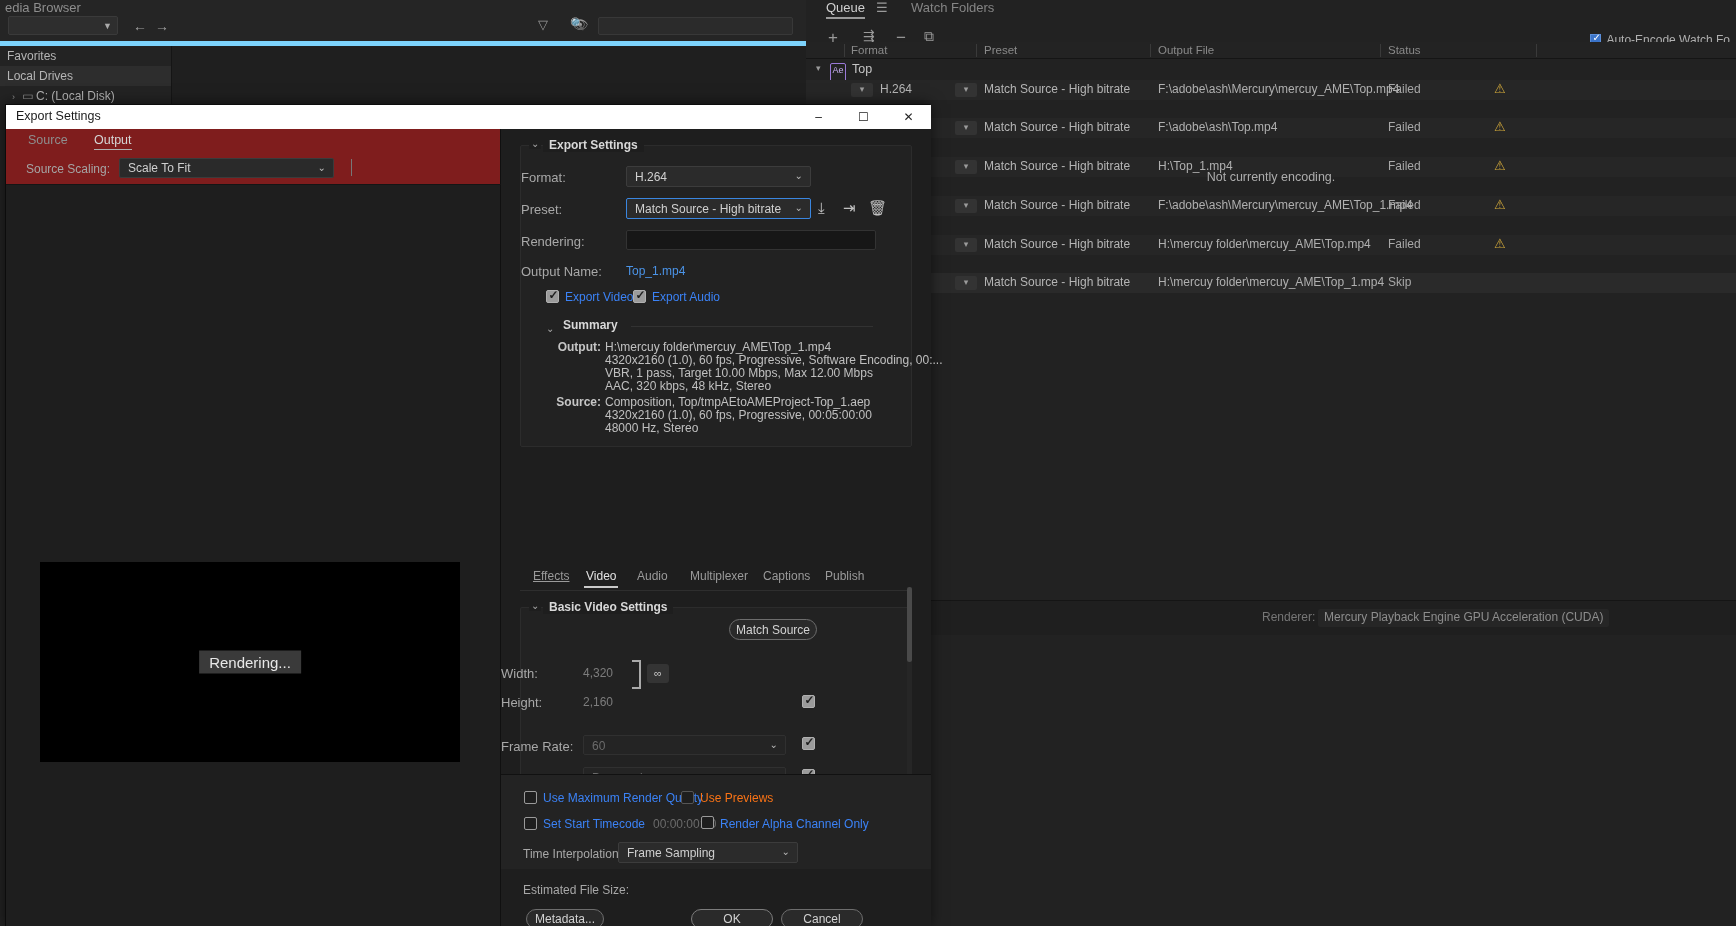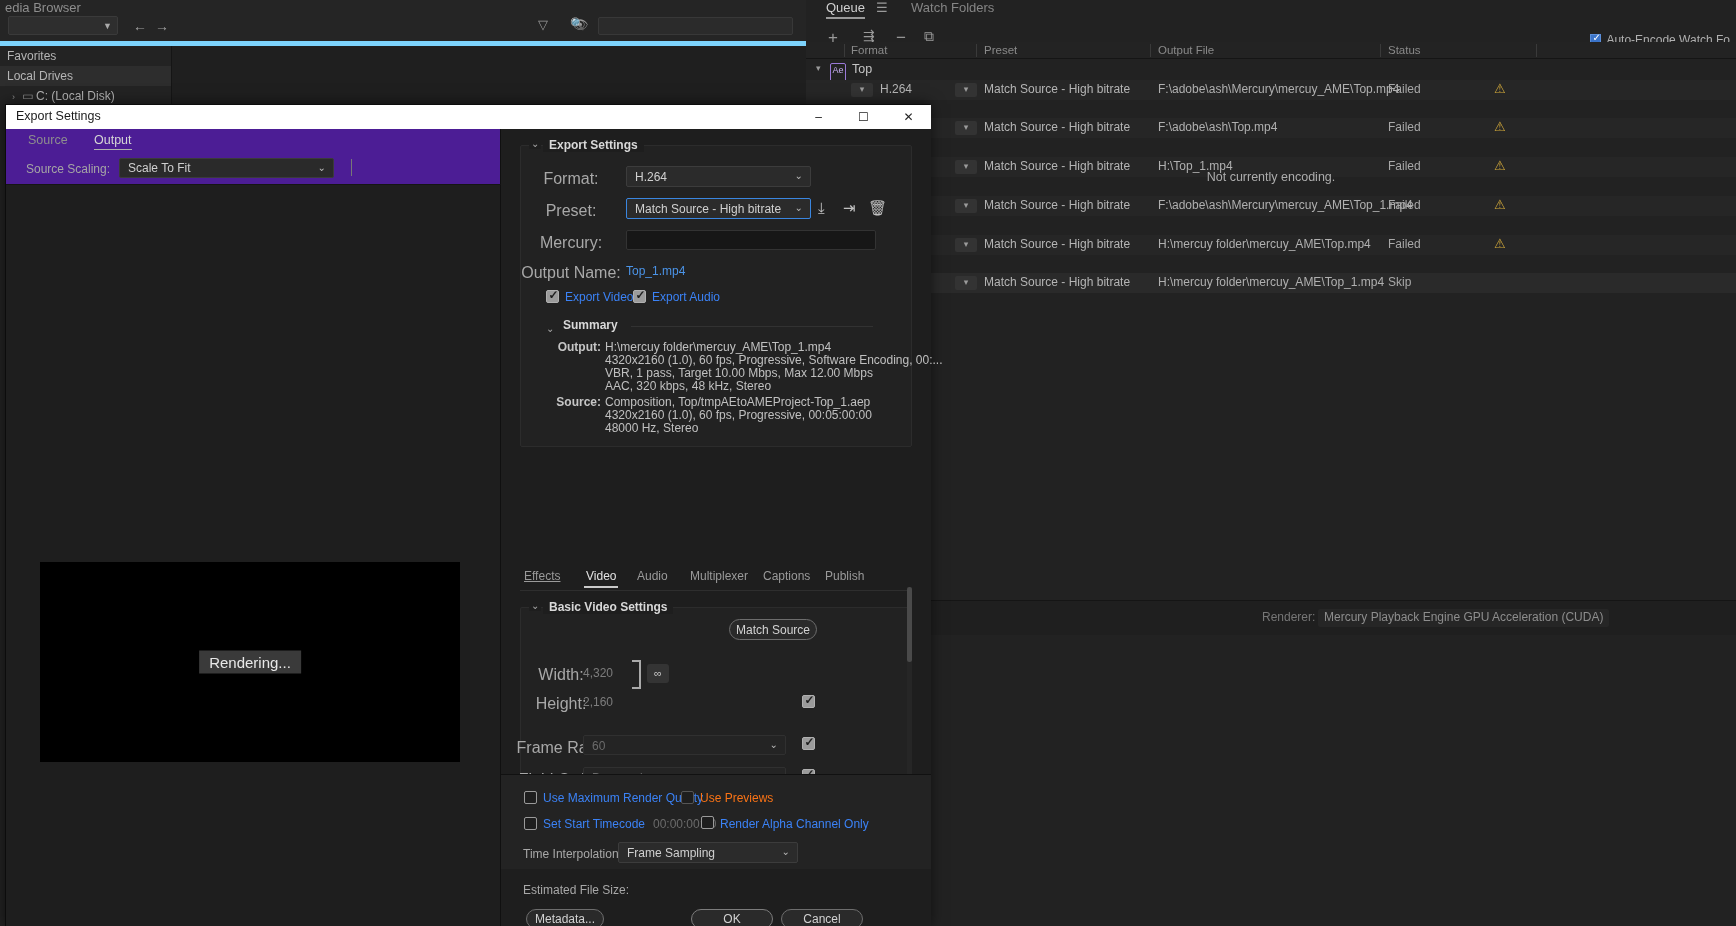--- a/index.html
+++ b/index.html
@@ -111,21 +111,21 @@
   .win-btn { position: absolute; top: 0; width: 45px; height: 24px; color: #1d1d1d;
     font-size: 12px; text-align: center; line-height: 24px; }
   .win-min { right: 90px; }
   .win-max { right: 45px; }
   .win-close { right: 0; }
 
   .dlg-body { position: absolute; left: 0; top: 24px; width: 925px; height: 798px; background: #1e1e1e; }
 
   
   .prev-col { position: absolute; left: 0; top: 0; width: 495px; height: 798px;
-    background: #4c1d95; border-right: 1px solid #101010; }
+    background: #7f1d1d; border-right: 1px solid #101010; }
   .src-tabs { position: absolute; left: 0; top: 0; width: 495px; height: 26px; }
   .src-tab { position: absolute; top: 4px; font-size: 12.5px; color: #8e8e8e; }
   .src-tab.active { color: #d6d6d6; border-bottom: 1px solid #b0b0b0; padding-bottom: 2px; }
   .scaling-row { position: absolute; left: 0; top: 28px; width: 495px; height: 28px;
     border-bottom: 1px solid #151515; }
   .scaling-lbl { position: absolute; left: 20px; top: 5px; font-size: 12px; color: #a5a5a5; }
   .scaling-sel { position: absolute; left: 113px; top: 1px; width: 215px; height: 20px;
     background: #2a2a2a; border: 1px solid #3b3b3b; border-radius: 2px;
     font-size: 12px; color: #cfcfcf; padding: 2px 0 0 8px; }
   .scaling-sel .chev { position: absolute; right: 7px; top: 3px; font-size: 10px; color: #bcbcbc; }
@@ -139,21 +139,21 @@
 
   
   .set-col { position: absolute; left: 495px; top: 0; width: 430px; height: 798px; background: #1e1e1e; }
 
   .panel { position: absolute; left: 19px; width: 392px; border: 1px solid #2c2c2c;
     background: #222222; border-radius: 2px; }
   .panel-title { position: absolute; left: 22px; top: -8px; background: #1e1e1e;
     padding: 0 6px; font-size: 12px; color: #d8d8d8; font-weight: bold; }
   .panel-chev { position: absolute; left: 8px; top: -8px; background: #1e1e1e;
     padding: 0 2px; font-size: 10px; color: #a8a8a8; }
-  .flabel { position: absolute; text-align: center; color: #a8a8a8; font-size: 16px; }
+  .flabel { position: absolute; text-align: left; color: #a8a8a8; font-size: 13px; }
   .fselect { position: absolute; background: #2b2b2b; border: 1px solid #3c3c3c;
     border-radius: 2px; font-size: 12px; color: #d0d0d0; padding: 3px 0 0 8px; }
   .fselect.blue { border: 1px solid #3a86e0; }
   .fselect.disabled { color: #6b6b6b; background: #242424; border-color: #303030; }
   .fselect .chev { position: absolute; right: 7px; top: 3px; font-size: 10px; color: #b8b8b8; }
   .finput { position: absolute; background: #171717; border: 1px solid #333;
     border-radius: 2px; }
 
   .icon-btn { position: absolute; color: #c0c0c0; font-size: 15px; }
 
@@ -370,21 +370,21 @@
 
           <div class="flabel" style="left:0;top:56px;width:100px;">Preset:</div>
           <div class="fselect blue" style="left:105px;top:52px;width:185px;height:21px;">
             <span>Match Source - High bitrate</span>
             <span class="chev">⌄</span>
           </div>
           <div class="icon-btn" style="left:297px;top:53px;">⤓</div>
           <div class="icon-btn" style="left:322px;top:53px;">⇥</div>
           <div class="icon-btn" style="left:347px;top:53px;">🗑</div>
 
-          <div class="flabel" style="left:0;top:88px;width:100px;">Mercury:</div>
+          <div class="flabel" style="left:0;top:88px;width:100px;">Rendering:</div>
           <div class="finput" style="left:105px;top:84px;width:250px;height:20px;" placeholder=""></div>
 
           <div class="flabel" style="left:0;top:118px;width:100px;">Output Name:</div>
           <div style="position:absolute;left:105px;top:118px;font-size:12px;color:#4b94e8;">Top_1.mp4</div>
 
           <div class="cbx" style="left:25px;top:144px;"></div>
           <div class="cbx-lbl" style="left:44px;top:144px;">Export Video</div>
           <div class="cbx" style="left:112px;top:144px;"></div>
           <div class="cbx-lbl" style="left:131px;top:144px;">Export Audio</div>
 
@@ -398,21 +398,21 @@
           <div class="sum-val" style="left:84px;top:220px;">VBR, 1 pass, Target 10.00 Mbps, Max 12.00 Mbps</div>
           <div class="sum-val" style="left:84px;top:233px;">AAC, 320 kbps, 48 kHz, Stereo</div>
 
           <div class="sum-lbl" style="left:0;top:249px;width:80px;">Source:</div>
           <div class="sum-val" style="left:84px;top:249px;">Composition, Top/tmpAEtoAMEProject-Top_1.aep</div>
           <div class="sum-val" style="left:84px;top:262px;">4320x2160 (1.0), 60 fps, Progressive, 00:05:00:00</div>
           <div class="sum-val" style="left:84px;top:275px;">48000 Hz, Stereo</div>
         </div>
 
         <div class="tabbar">
-          <div class="tab" style="left:4px;text-decoration:underline;">Effects</div>
+          <div class="tab" style="left:13px;text-decoration:underline;">Effects</div>
           <div class="tab active" style="left:66px;">Video</div>
           <div class="tab" style="left:117px;">Audio</div>
           <div class="tab" style="left:170px;">Multiplexer</div>
           <div class="tab" style="left:243px;">Captions</div>
           <div class="tab" style="left:305px;">Publish</div>
         </div>
 
         <div class="panel" style="top:478px; height:170px; border-bottom:none;">
           <div class="panel-chev">⌄</div>
           <div class="panel-title">Basic Video Settings</div>

